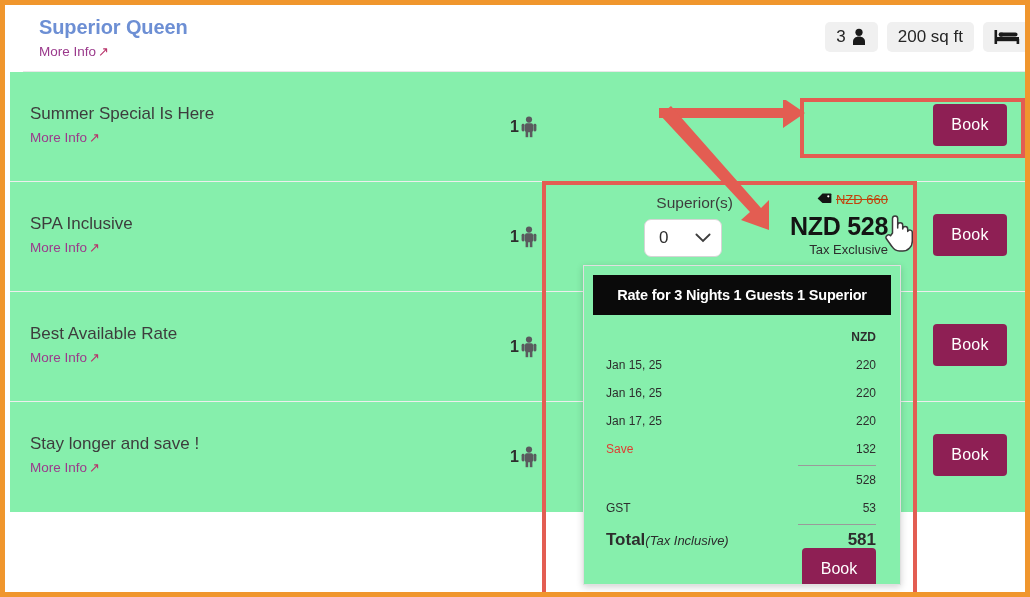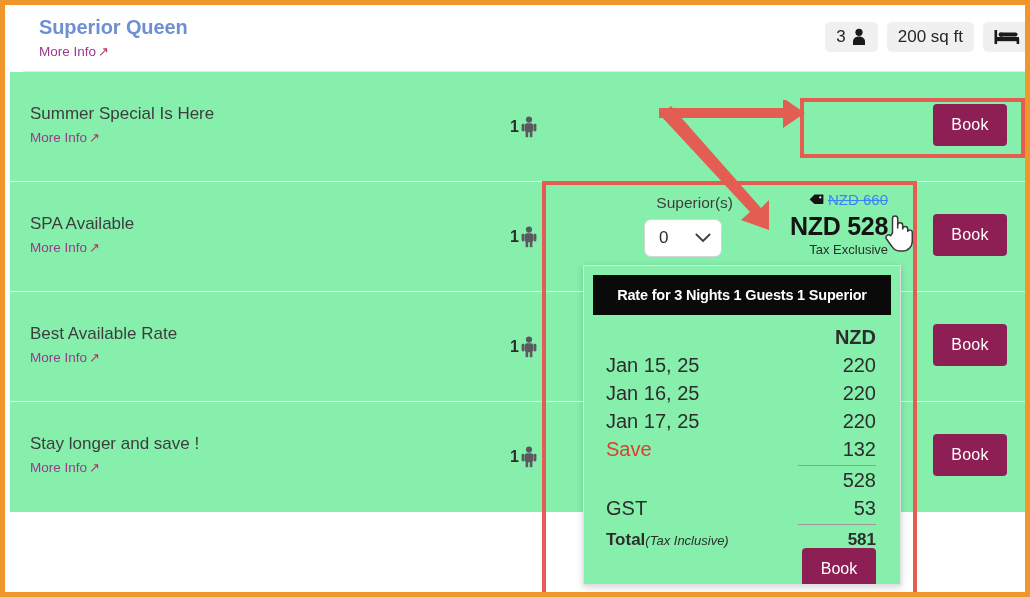--- a/index.html
+++ b/index.html
@@ -158,22 +158,22 @@
   }
 
   
   #price-block {
     position: absolute;
     right: 137px; top: 185px;
     width: 150px;
     text-align: right;
   }
   #price-old {
-    font-size: 15px;
-    color: #3b82f6;
+    font-size: 13px;
+    color: #c2410c;
     text-decoration: line-through;
     white-space: nowrap;
     line-height: 20px;
   }
   #price-tag-ic {
     display: inline-block;
     margin-right: 4px;
     vertical-align: -1px;
   }
   #price-new {
@@ -244,21 +244,21 @@
     letter-spacing: -0.2px;
     white-space: nowrap;
   }
   #tt-body {
     padding: 6px 24px 0 22px;
   }
   .tt-line {
     display: flex;
     justify-content: space-between;
     align-items: baseline;
-    font-size: 20px;
+    font-size: 12px;
     color: #2d2d2d;
     line-height: 28px;
     white-space: nowrap;
   }
   .tt-line.cur { font-weight: bold; justify-content: flex-end; padding-top: 2px;}
   .tt-line.save .tt-lbl { color: #e03c31; }
   .tt-amt { text-align: right; min-width: 54px; }
   .tt-rule {
     border-top: 1px solid #9a9a9a;
     width: 78px;
@@ -364,21 +364,21 @@
             <rect x="13.4" y="7.8" width="3" height="7.6" rx="1.4" fill="#5a5a5e"></rect>
             <rect x="5.6" y="15.6" width="2.6" height="5.6" fill="#5a5a5e"></rect>
             <rect x="9.8" y="15.6" width="2.6" height="5.6" fill="#5a5a5e"></rect>
           </svg>
       </span>
     </div>
     <button class="book-btn">Book</button>
   </div>
 
   <div class="rate-row" style="top:177px;">
-    <div class="rate-name">SPA Available</div>
+    <div class="rate-name">SPA Inclusive</div>
     <div class="rate-more more-info">
       <span>More Info</span><span class="arrow-ic">↗</span>
     </div>
     <div class="occ">
       <span class="occ-num">1</span>
       <span>
         <svg width="18" height="22" viewBox="0 0 18 22">
             <circle cx="9" cy="3.6" r="3.1" fill="#5a5a5e"></circle>
             <rect x="5" y="7.2" width="8" height="9" rx="1.6" fill="#5a5a5e"></rect>
             <rect x="1.6" y="7.8" width="3" height="7.6" rx="1.4" fill="#5a5a5e"></rect>

